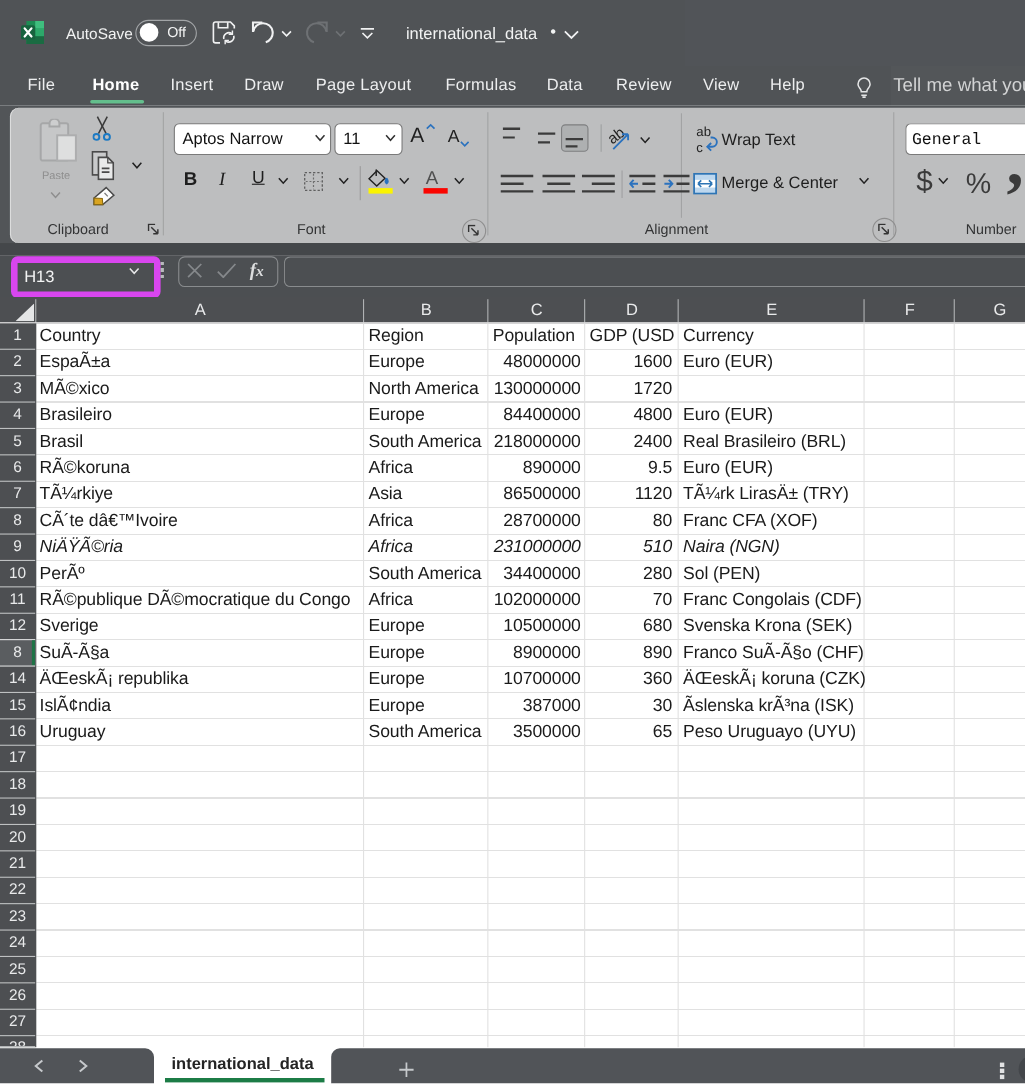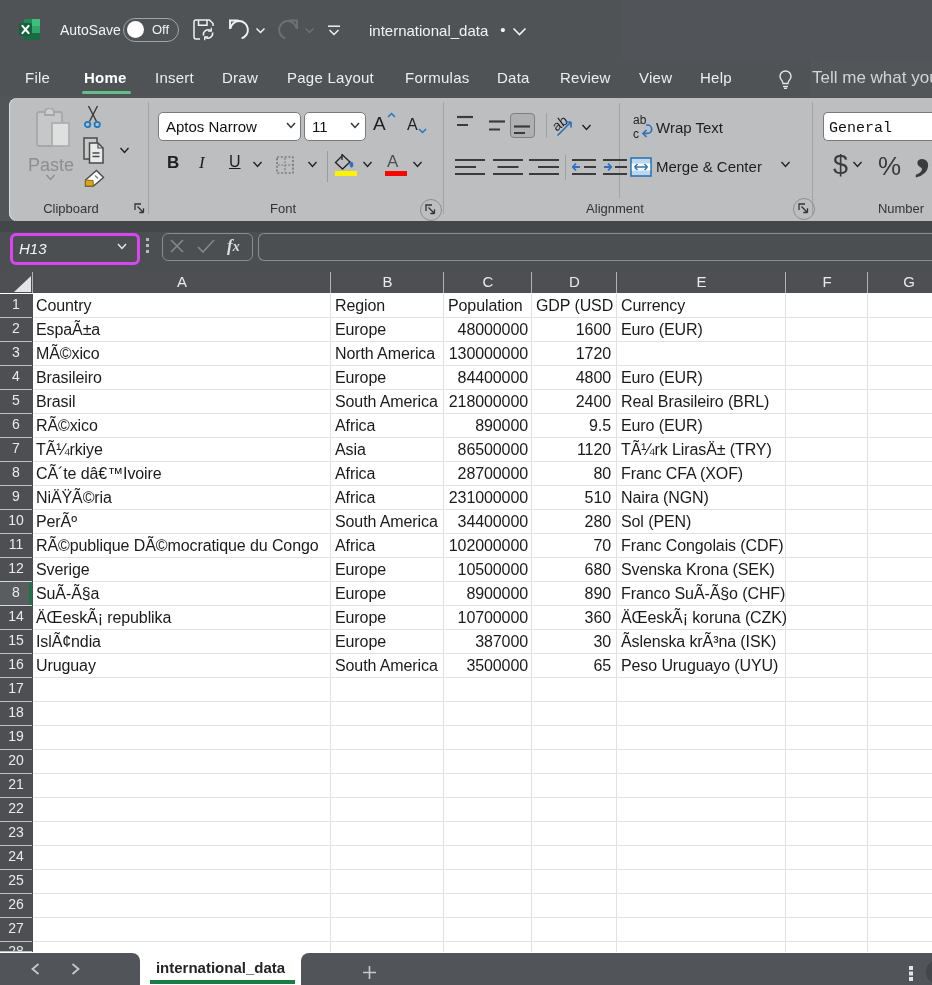--- a/index.html
+++ b/index.html
@@ -20,21 +20,21 @@
   
   #ribbonbg{left:0;top:96px;width:932px;height:136px;background:#525558;}
   #panel{left:9px;top:98px;width:923px;height:123px;background:#BDBEBF;border-radius:8px 0 0 8px;box-shadow:inset 1px 0 0 #DCDDDD;}
   .gsep{position:absolute;top:102px;height:112px;width:1px;background:#A2A3A4;}
   .glabel{position:absolute;top:201px;height:14px;font-size:13px;color:#333435;text-align:center;}
   .combo{position:absolute;top:112px;height:27px;background:#fff;border:1px solid #7A7A7A;border-radius:5px;color:#111;font-size:15px;line-height:27px;}
   .ric{color:#1E1E1E;}
   
   #fgap{left:0;top:221px;width:932px;height:11px;background:#44474A;}
   #fband{left:0;top:232px;width:932px;height:38px;background:#4C4F52;}
-  #namebox{left:10px;top:233px;width:124px;height:26px;border:3px solid #d946ef;border-radius:6px;color:#F3F4F4;font-size:15px;line-height:26px;font-style:italic;}
+  #namebox{left:10px;top:233px;width:124px;height:26px;border:6px solid #d946ef;border-radius:6px;color:#F3F4F4;font-size:15px;line-height:26px;}
   #fxbox{left:162px;top:233px;width:89px;height:26px;border:1px solid #898C8E;border-radius:6px;}
   #finput{left:258px;top:233px;width:680px;height:26px;border:1px solid #898C8E;border-radius:6px 0 0 6px;border-right:none;}
   
   #colhead{left:0;top:270px;width:932px;height:24px;background:#4D4F52;}
   .chl{position:absolute;top:270px;height:24px;line-height:24px;color:#E9EAEB;font-size:15px;text-align:center;}
   .chsep{position:absolute;top:272px;height:21px;width:1px;background:#B0B2B4;}
   
   #grid{left:33px;top:294px;width:899px;height:658px;background:
     repeating-linear-gradient(to bottom,transparent 0,transparent 23px,#E1E1E1 23px,#E1E1E1 24px);}
   .vline{position:absolute;top:294px;height:658px;width:1px;background:#E1E1E1;}
@@ -141,21 +141,21 @@
   <div class="glabel" style="left:36px;width:70px;">Clipboard</div>
   <div class="glabel" style="left:248px;width:70px;">Font</div>
   <div class="glabel" style="left:580px;width:70px;">Alignment</div>
   <div class="glabel" style="left:866px;width:70px;">Number</div>
 
   <svg class="abs" style="left:35px;top:108px" width="36" height="48" viewBox="0 0 36 48" fill="none" stroke="#A6A7A8" stroke-width="1.8">
     <rect x="2" y="4" width="25" height="34" rx="2" fill="#C6C7C8"></rect>
     <path d="M10 4.5 a4.5 4.5 0 0 1 9 0 v2.5 h-9 Z" fill="#CDCECF"></path>
     <rect x="17" y="15" width="17" height="23" fill="#DEDFDF" stroke="#ADAEAF"></rect>
   </svg>
-  <div class="abs" style="left:28px;top:155px;width:46px;text-align:center;font-size:18px;color:#8E8E8E;">Paste</div>
+  <div class="abs" style="left:28px;top:155px;width:46px;text-align:center;font-size:10px;color:#8E8E8E;">Paste</div>
   <svg class="abs" style="left:45px;top:174px" width="11" height="7" viewBox="0 0 11 7" fill="none" stroke="#8E8E8E" stroke-width="1.4">
       <path d="M1.5 1 L5.5 5.5 L9.5 1"></path>
     </svg>
 
   <svg class="abs" style="left:84px;top:105px" width="18" height="23" viewBox="0 0 18 23" fill="none" stroke="#3a3a3a" stroke-width="1.4">
     <path d="M4.5 1 L12.5 16.5"></path>
       <path d="M13.5 1 L5.5 16.5"></path>
     <circle cx="3.6" cy="19.5" r="2.7" stroke="#1C7AC4" stroke-width="1.8"></circle>
       <circle cx="13.2" cy="19.5" r="2.7" stroke="#1C7AC4" stroke-width="1.8"></circle>
   </svg>
@@ -417,41 +417,41 @@
         <span class="ce">Euro (EUR)</span>
       </div>
       <div class="row" style="top:96px;">
         <span class="ca">Brasil</span>
         <span class="cb">South America</span>
         <span class="cc">218000000</span>
         <span class="cd">2400</span>
         <span class="ce">Real Brasileiro (BRL)</span>
       </div>
       <div class="row" style="top:120px;">
-        <span class="ca">RÃ©xico</span>
+        <span class="ca">RÃ©koruna</span>
         <span class="cb">Africa</span>
         <span class="cc">890000</span>
         <span class="cd">9.5</span>
         <span class="ce">Euro (EUR)</span>
       </div>
       <div class="row" style="top:144px;">
         <span class="ca">TÃ¼rkiye</span>
         <span class="cb">Asia</span>
         <span class="cc">86500000</span>
         <span class="cd">1120</span>
         <span class="ce">TÃ¼rk LirasÄ± (TRY)</span>
       </div>
       <div class="row" style="top:168px;">
         <span class="ca">CÃ´te dâ€™Ivoire</span>
         <span class="cb">Africa</span>
         <span class="cc">28700000</span>
         <span class="cd">80</span>
         <span class="ce">Franc CFA (XOF)</span>
       </div>
-      <div class="row" style="top:192px;">
+      <div class="row" style="top:192px;font-style:italic;">
         <span class="ca">NiÄŸÃ©ria</span>
         <span class="cb">Africa</span>
         <span class="cc">231000000</span>
         <span class="cd">510</span>
         <span class="ce">Naira (NGN)</span>
       </div>
       <div class="row" style="top:216px;">
         <span class="ca">PerÃº</span>
         <span class="cb">South America</span>
         <span class="cc">34400000</span>

